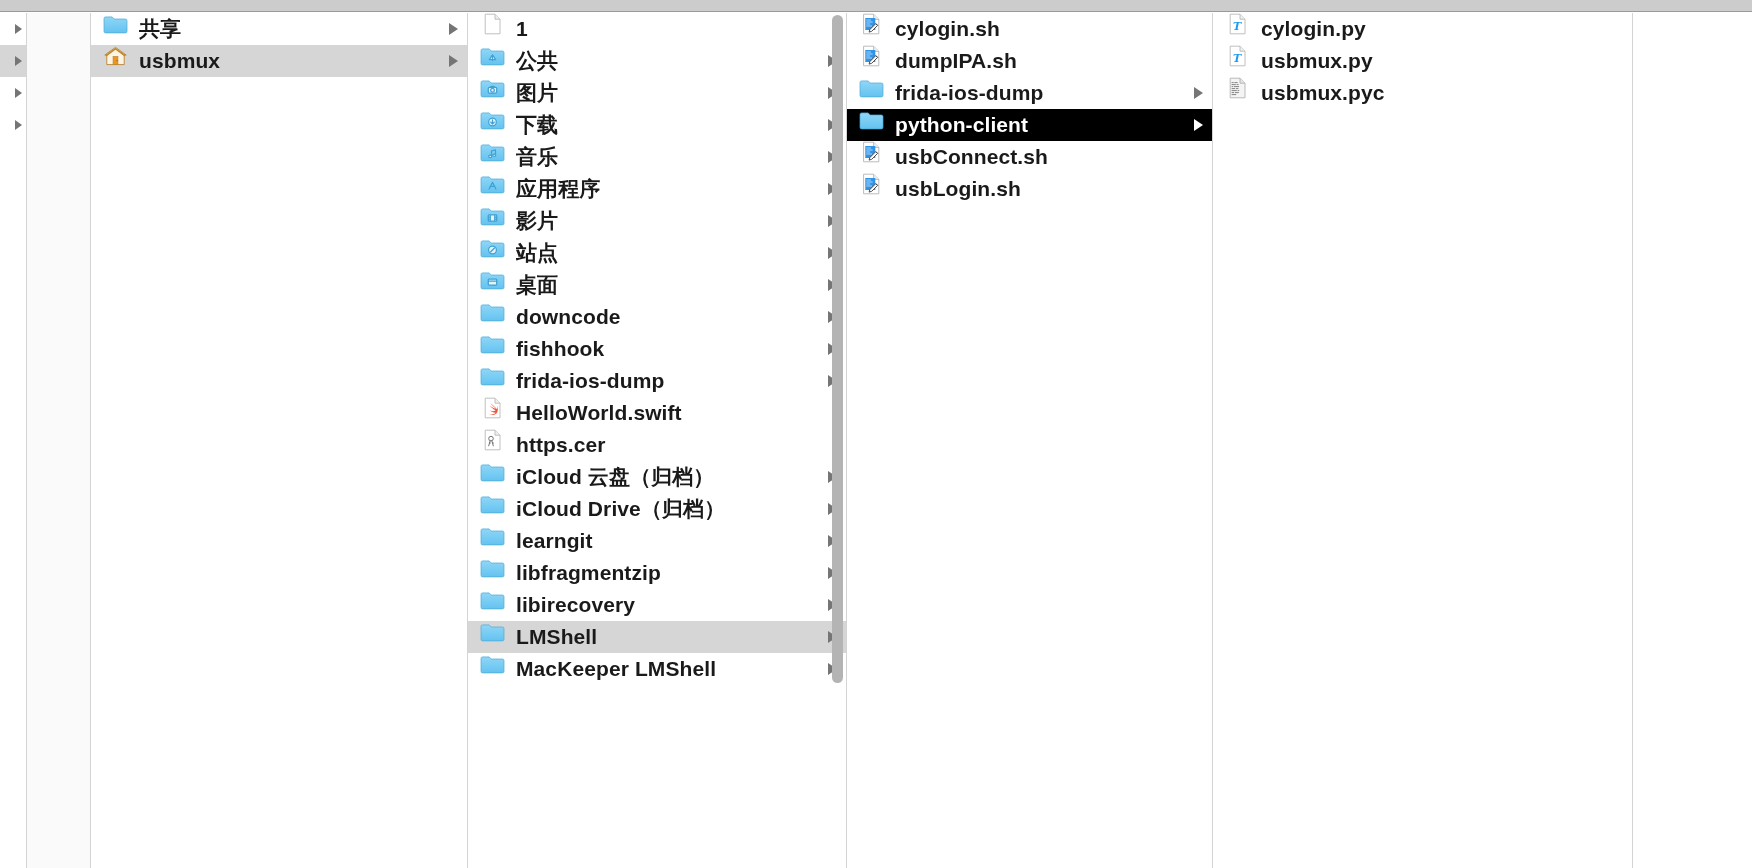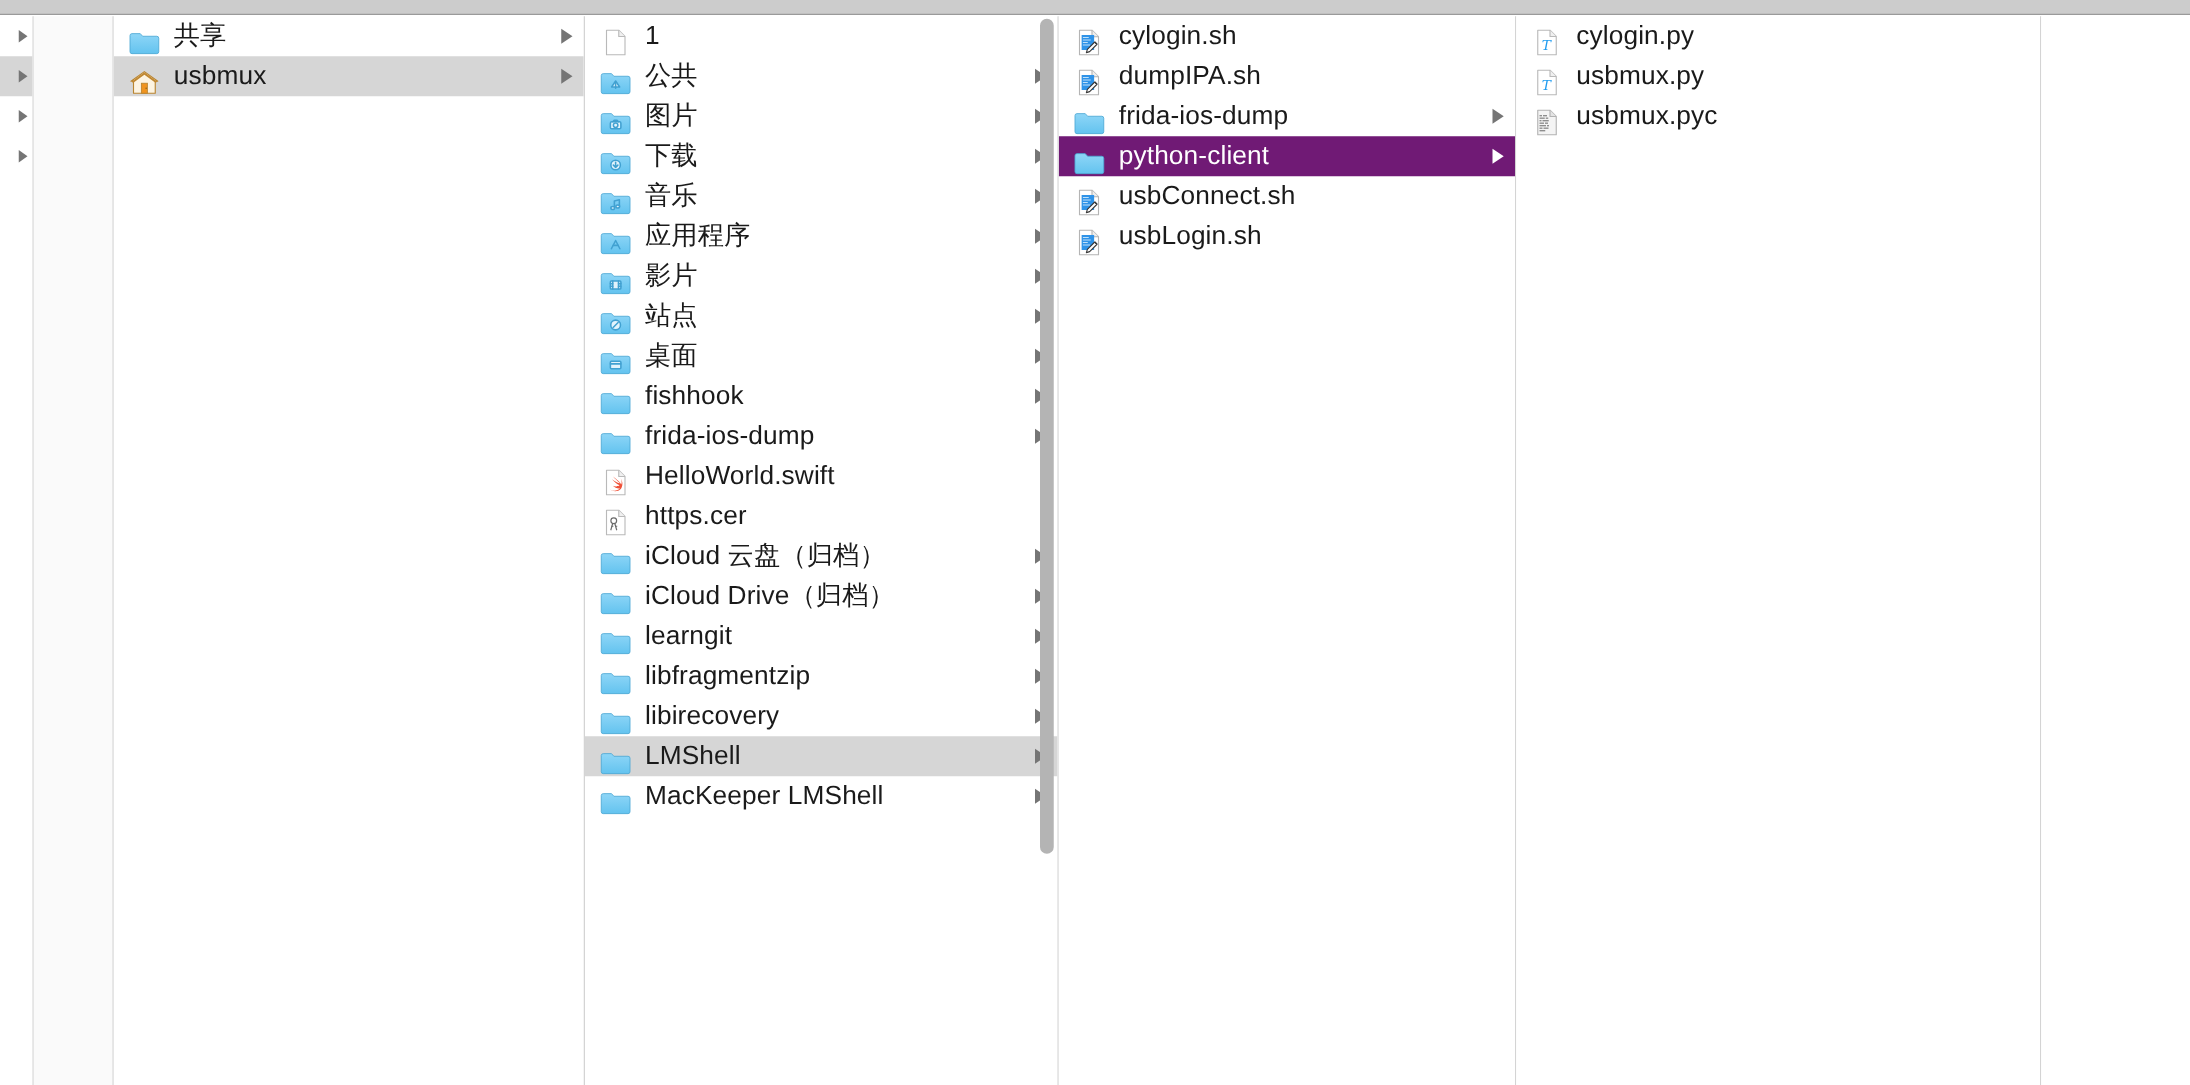--- a/index.html
+++ b/index.html
@@ -62,29 +62,30 @@
   .col-2         { width: 379px; }
   .col-3         { width: 366px; }
   .col-4         { width: 420px; }
   .col-tail      { width: 117px; border-right: none; }
 
   
   .row {
     position: relative;
     height: 32px;
     display: flex;
-    align-items: flex-end;
+    align-items: flex-start;
     padding-left: 12px;
     padding-right: 8px;
     box-sizing: border-box;
     cursor: default;
     user-select: none;
     white-space: nowrap;
-  }
-  .row.sel-active   { background: #701a75; }
+    font-weight: bold;
+  }
+  .row.sel-active   { background: #000000; }
   .row.sel-inactive { background: #d6d6d6; }
 
   .row .label {
     font-size: 21px;
     color: #1a1a1a;
     line-height: 32px;
     letter-spacing: 0.1px;
     overflow: hidden;
     text-overflow: ellipsis;
   }
@@ -354,20 +355,35 @@
                 </linearGradient>
               </defs>
               <path d="M1 5.5 a1.6 1.6 0 0 1 1.6-1.6 H9.2 l1.9 2.1 H22.4 a1.6 1.6 0 0 1 1.6 1.6 V18.3 a1.6 1.6 0 0 1 -1.6 1.6 H2.6 A1.6 1.6 0 0 1 1 18.3 Z" fill="url(#fg13)" stroke="#4ea9d6" stroke-width="0.7"></path>
               <g opacity="0.95" fill="none" stroke="#3f9fd0" stroke-width="1.25" stroke-linecap="round" stroke-linejoin="round" transform="translate(12.5,13.0)">
                 <rect x="-4.2" y="-3.0" width="8.4" height="6.0" rx="0.8" fill="#e8f6fd"></rect>
                 <path d="M-4.2 -0.9 H4.2"></path>
               </g>
             </svg>
           </span>
           <span class="label">桌面</span>
+          <span class="chev"></span>
+        </div>
+        <div class="row">
+          <span class="icon">
+            <svg viewBox="0 0 25 22" xmlns="http://www.w3.org/2000/svg">
+              <defs>
+                <linearGradient id="fg14" x1="0" y1="0" x2="0" y2="1">
+                  <stop offset="0" stop-color="#8fd6f7"></stop>
+                  <stop offset="1" stop-color="#63c3ef"></stop>
+                </linearGradient>
+              </defs>
+              <path d="M1 5.5 a1.6 1.6 0 0 1 1.6-1.6 H9.2 l1.9 2.1 H22.4 a1.6 1.6 0 0 1 1.6 1.6 V18.3 a1.6 1.6 0 0 1 -1.6 1.6 H2.6 A1.6 1.6 0 0 1 1 18.3 Z" fill="url(#fg14)" stroke="#4ea9d6" stroke-width="0.7"></path>
+            </svg>
+          </span>
+          <span class="label">downcode</span>
           <span class="chev"></span>
         </div>
         <div class="row">
           <span class="icon">
             <svg viewBox="0 0 25 22" xmlns="http://www.w3.org/2000/svg">
               <defs>
                 <linearGradient id="fg15" x1="0" y1="0" x2="0" y2="1">
                   <stop offset="0" stop-color="#8fd6f7"></stop>
                   <stop offset="1" stop-color="#63c3ef"></stop>
                 </linearGradient>

